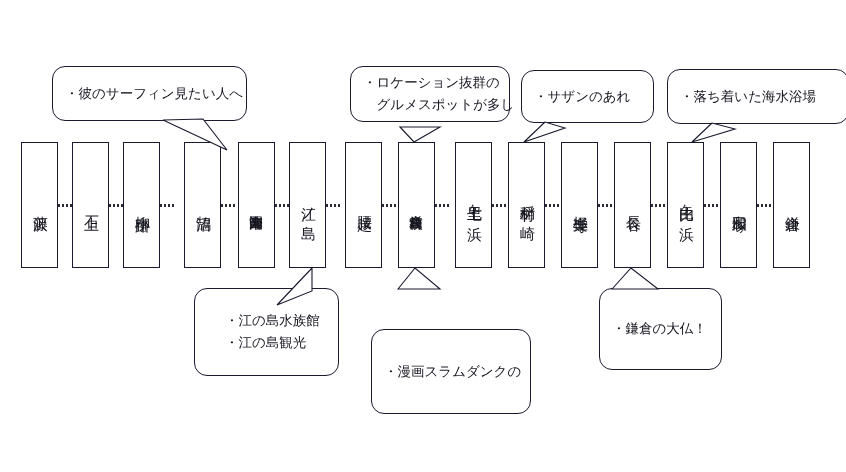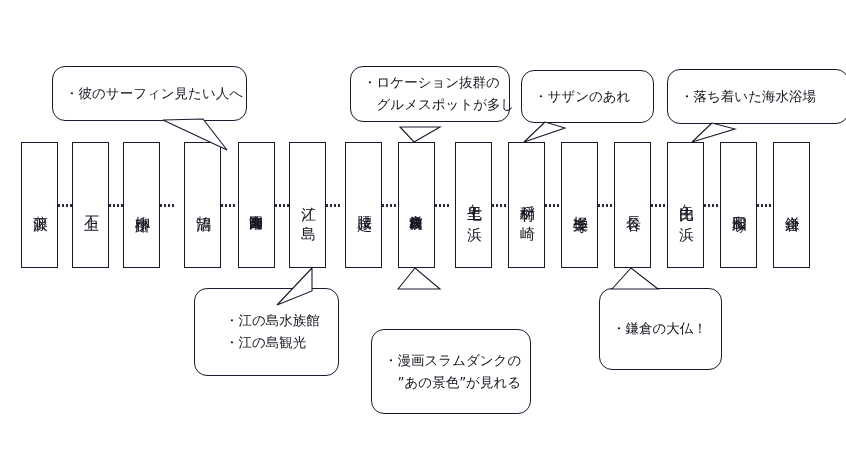--- a/index.html
+++ b/index.html
@@ -236,21 +236,20 @@
       <div class="bubble" style="left: 194px; top: 288px; width: 145px; height: 88px; padding-left: 30px;">
         <div class="line">・江の島水族館</div>
         <div class="line">・江の島観光</div>
       </div>
       <div class="bubble" style="left: 350px; top: 66px; width: 160px; height: 56px;">
         <div class="line">・ロケーション抜群の</div>
         <div class="line">　グルメスポットが多し</div>
       </div>
       <div class="bubble" style="left: 371px; top: 289px; width: 160px; height: 85px; margin-top: 40px;">
         <div class="line">・漫画スラムダンクの</div>
-        <div class="line">　”あの景色”が見れる</div>
       </div>
       <div class="bubble" style="left: 521px; top: 70px; width: 133px; height: 53px; justify-content: center;">
         <div class="line">・サザンのあれ</div>
       </div>
       <div class="bubble" style="left: 599px; top: 288px; width: 123px; height: 82px;">
         <div class="line">・鎌倉の大仏！</div>
       </div>
       <div class="bubble" style="left: 667px; top: 69px; width: 182px; height: 55px;">
         <div class="line">・落ち着いた海水浴場</div>
       </div>

